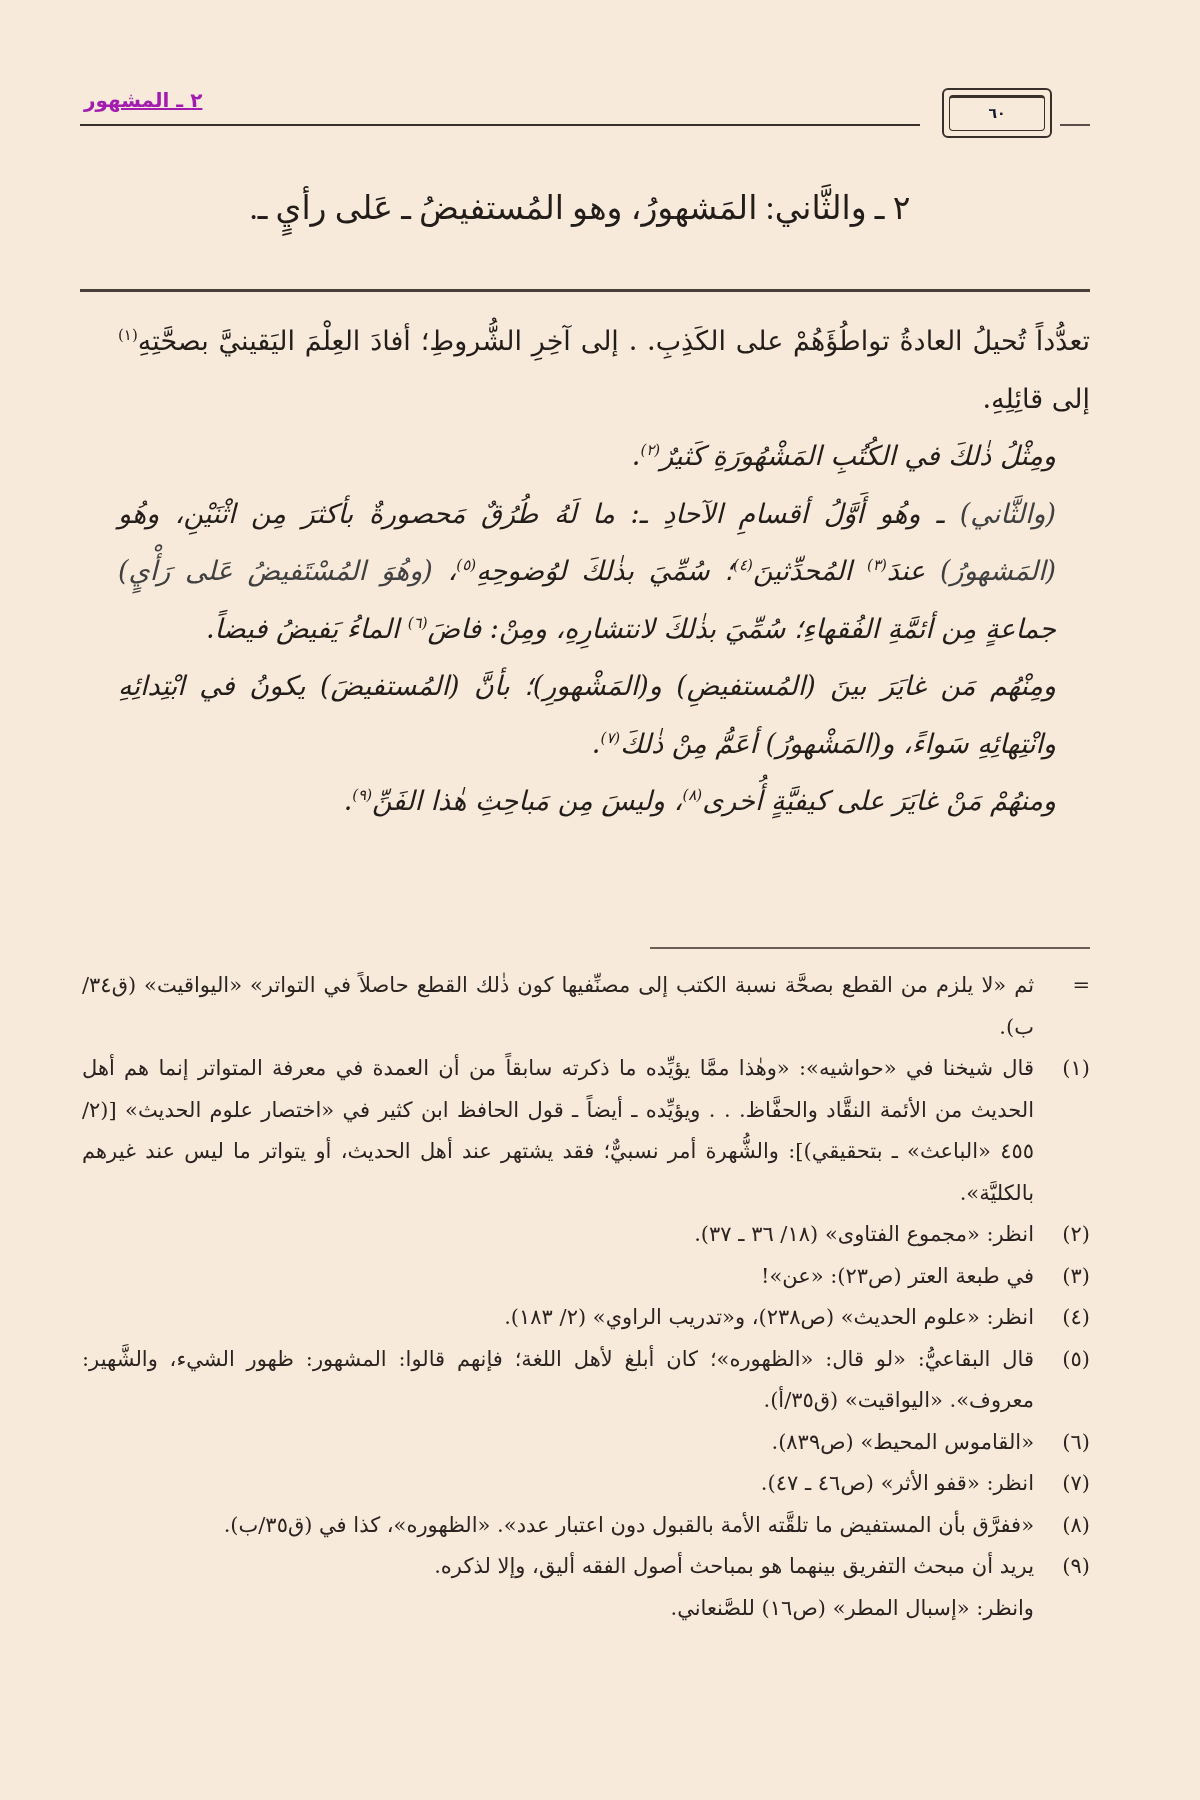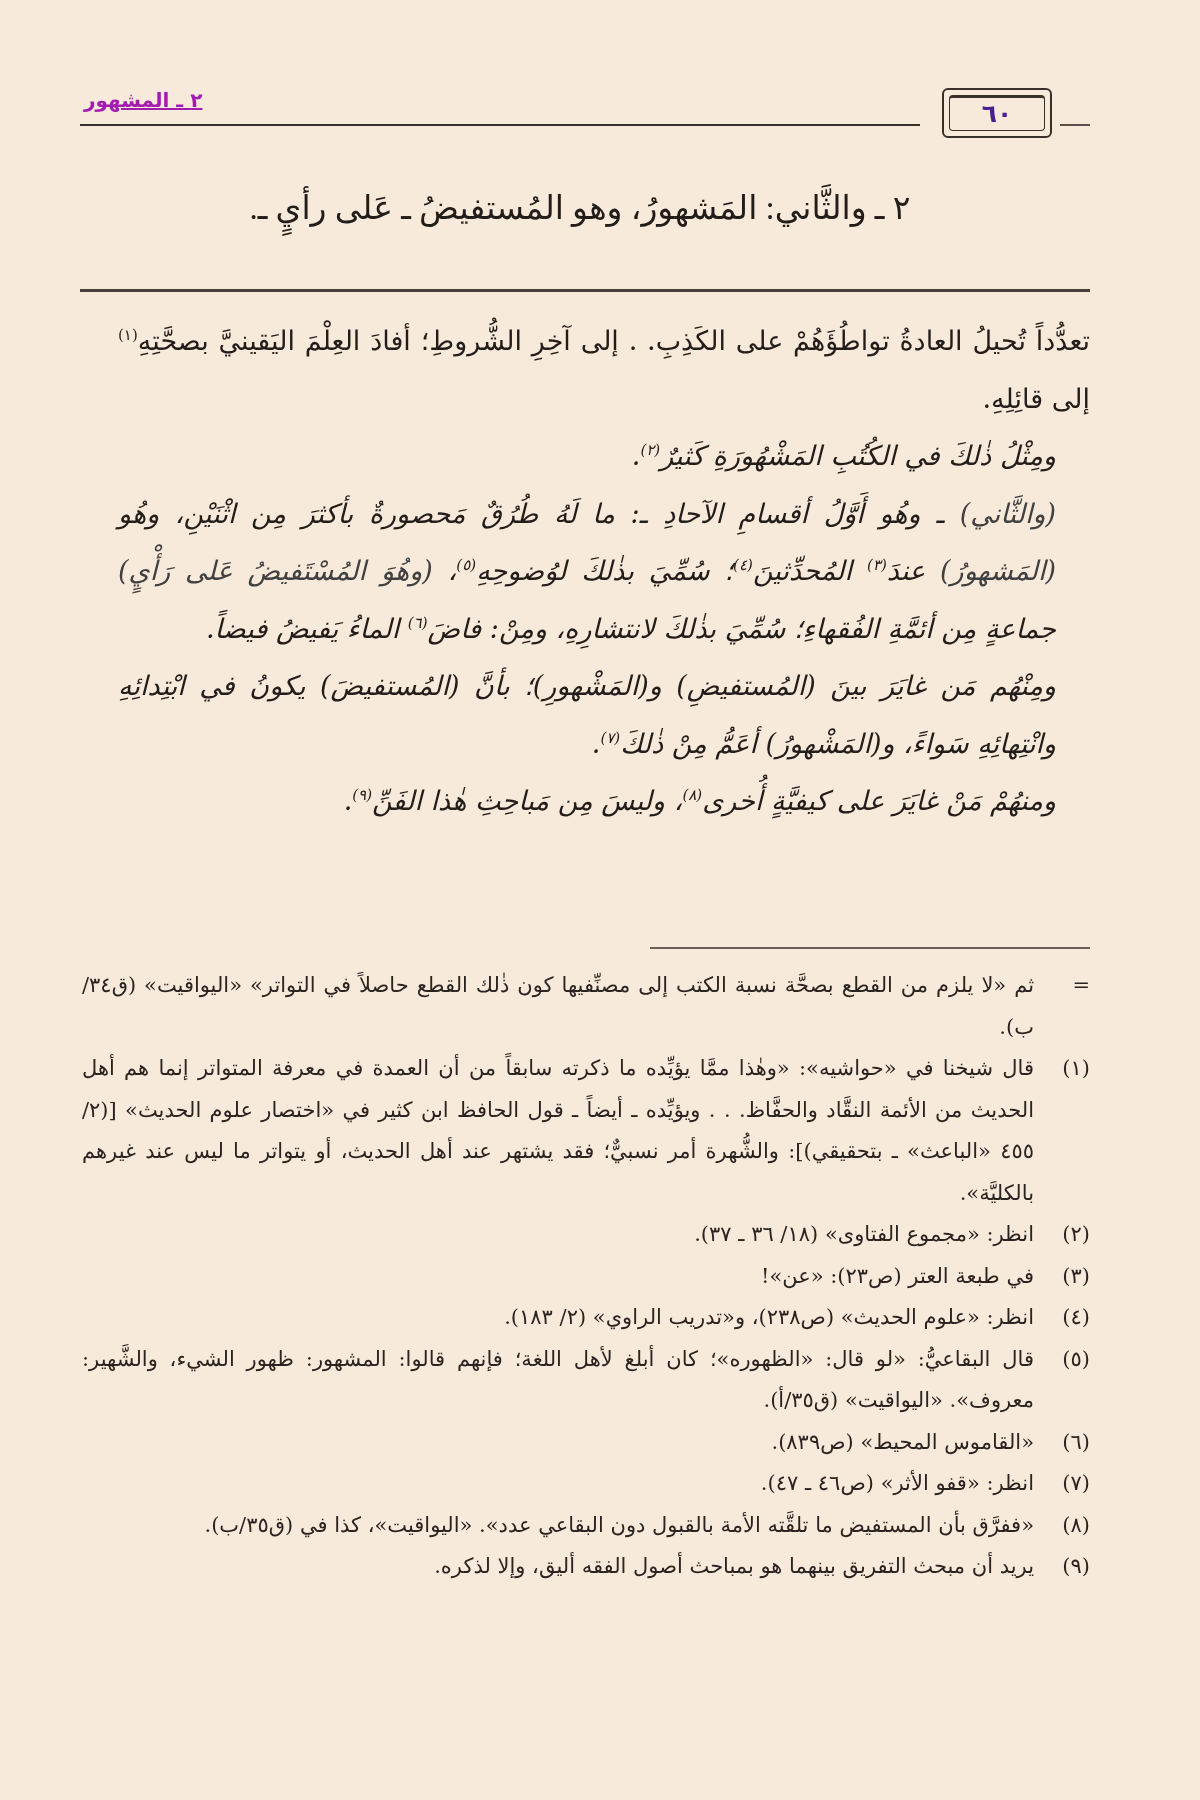--- a/index.html
+++ b/index.html
@@ -71,23 +71,23 @@
     .page-number-frame::before {
       content: "";
       position: absolute;
       left: 5px; right: 5px; top: 5px; bottom: 5px;
       border: 1.5px solid #3a302b;
       border-top-width: 3px;
       border-radius: 4px;
     }
     .page-number {
       position: relative;
-      font-size: 25px;
+      font-size: 14px;
       font-weight: bold;
-      color: #4c1d95;
+      color: #0f172a;
     }
     
     .section-heading {
       position: absolute;
       top: 178px;
       left: 0;
       width: 1020px;
       text-align: center;
       font-family: Liberation Serif, serif;
       font-size: 33px;
@@ -223,23 +223,24 @@
     <div class="footnote">
       <span class="fn-label">(٦)</span>
       <span class="fn-body">«القاموس المحيط» (ص٨٣٩).</span>
     </div>
     <div class="footnote">
       <span class="fn-label">(٧)</span>
       <span class="fn-body">انظر: «قفو الأثر» (ص٤٦ ـ ٤٧).</span>
     </div>
     <div class="footnote">
       <span class="fn-label">(٨)</span>
-      <span class="fn-body">«ففرَّق بأن المستفيض ما تلقَّته الأمة بالقبول دون البقاعي عدد». «اليواقيت»، كذا في (ق٣٥/ب).</span>
+      <span class="fn-body">«ففرَّق بأن المستفيض ما تلقَّته الأمة بالقبول دون اعتبار عدد». «الظهوره»، كذا في (ق٣٥/ب).</span>
     </div>
     <div class="footnote">
       <span class="fn-label">(٩)</span>
       <span class="fn-body">
         <span class="cont">يريد أن مبحث التفريق بينهما هو بمباحث أصول الفقه أليق، وإلا لذكره.</span>
+        <span class="cont">وانظر: «إسبال المطر» (ص١٦) للصَّنعاني.</span>
       </span>
     </div>
   </div>
 
 </div>
 
 </body></html>

